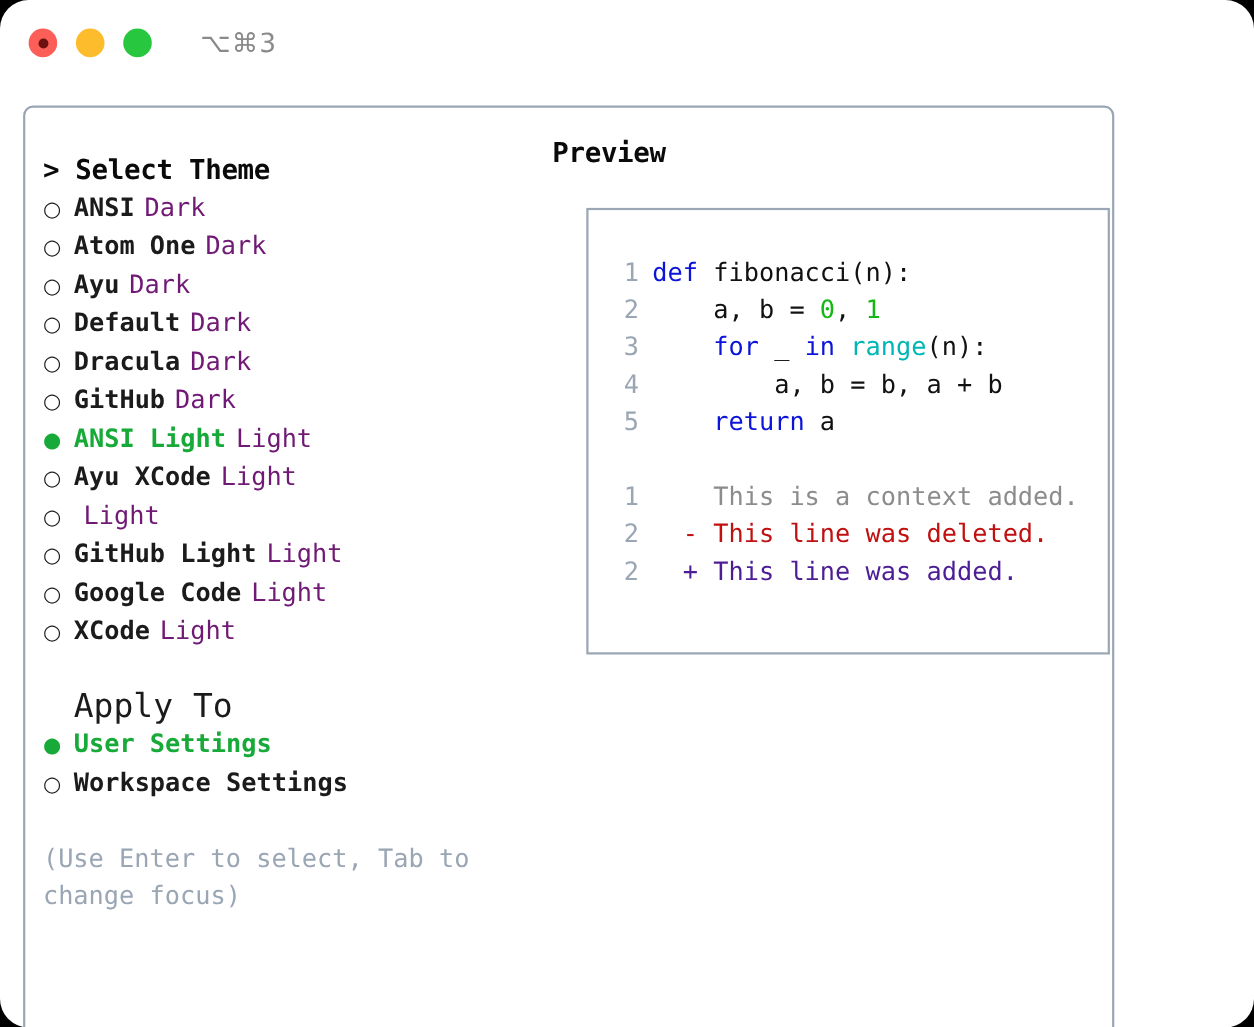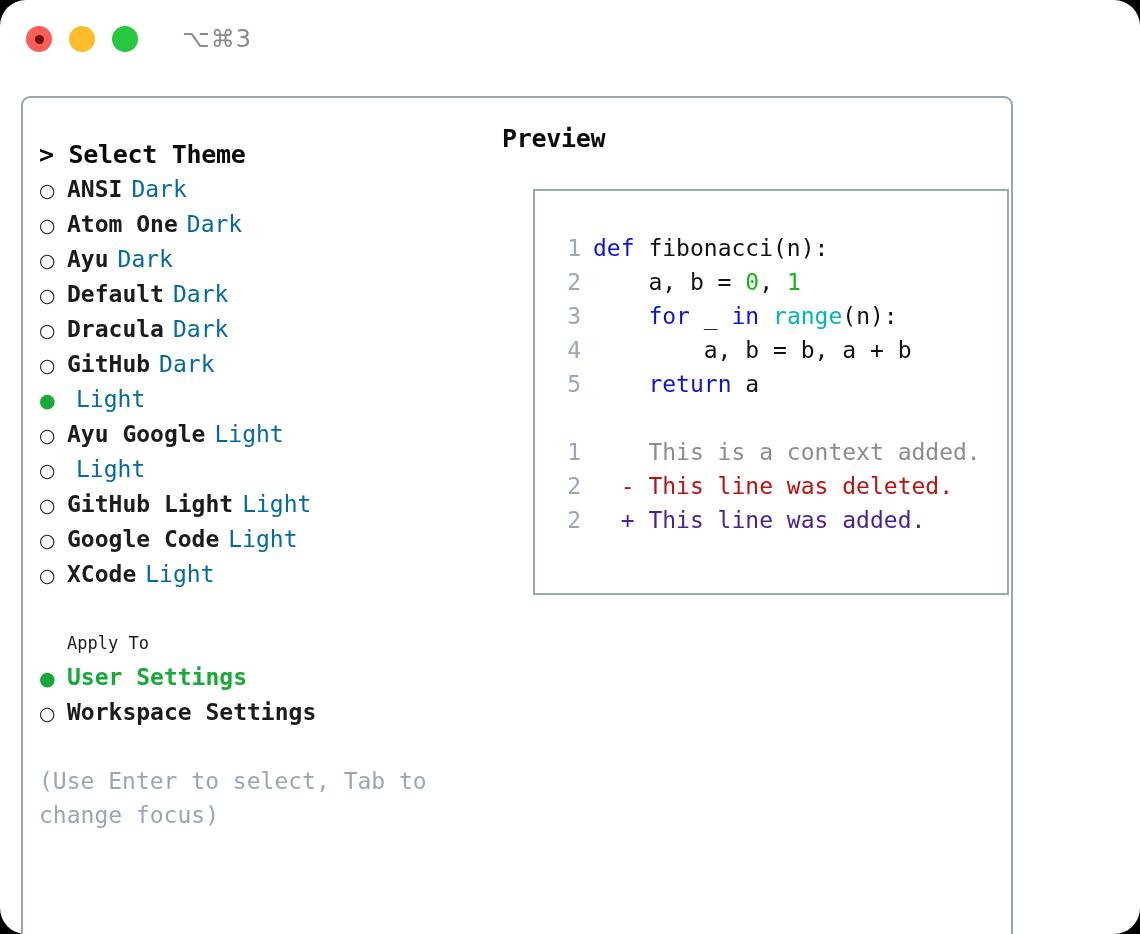--- a/index.html
+++ b/index.html
@@ -121,29 +121,29 @@
     font-size: 19px;
   }
   .opt-label {
     color: #1b1b1b;
     font-weight: bold;
   }
   .opt-row.selected .opt-label {
     color: #17aa38;
   }
   .opt-kind {
-    color: #0369a1;
+    color: #701a75;
     margin-left: 9px;
   }
 
   .spacer-sm { height: 34px; }
   .spacer-md { height: 34px; }
 
   .section-label {
-    font-size: 17px;
+    font-size: 30px;
     color: #1b1b1b;
     line-height: 34px;
     padding-left: 28px;
     white-space: pre;
   }
 
   .hint {
     font-size: 23px;
     color: #9aa6b4;
     line-height: 34px;
@@ -210,22 +210,22 @@
 
     <div id="left-pane">
       <div class="heading">&gt; Select Theme</div>
       <div id="theme-list">
           <div class="opt-row"><span class="marker">○</span><span class="opt-label">ANSI</span><span class="opt-kind">Dark</span></div>
           <div class="opt-row"><span class="marker">○</span><span class="opt-label">Atom One</span><span class="opt-kind">Dark</span></div>
           <div class="opt-row"><span class="marker">○</span><span class="opt-label">Ayu</span><span class="opt-kind">Dark</span></div>
           <div class="opt-row"><span class="marker">○</span><span class="opt-label">Default</span><span class="opt-kind">Dark</span></div>
           <div class="opt-row"><span class="marker">○</span><span class="opt-label">Dracula</span><span class="opt-kind">Dark</span></div>
           <div class="opt-row"><span class="marker">○</span><span class="opt-label">GitHub</span><span class="opt-kind">Dark</span></div>
-          <div class="opt-row selected"><span class="marker sel">●</span><span class="opt-kind">Light</span></div>
-          <div class="opt-row"><span class="marker">○</span><span class="opt-label">Ayu Google</span><span class="opt-kind">Light</span></div>
+          <div class="opt-row selected"><span class="marker sel">●</span><span class="opt-label">ANSI Light</span><span class="opt-kind">Light</span></div>
+          <div class="opt-row"><span class="marker">○</span><span class="opt-label">Ayu XCode</span><span class="opt-kind">Light</span></div>
           <div class="opt-row"><span class="marker">○</span><span class="opt-kind">Light</span></div>
           <div class="opt-row"><span class="marker">○</span><span class="opt-label">GitHub Light</span><span class="opt-kind">Light</span></div>
           <div class="opt-row"><span class="marker">○</span><span class="opt-label">Google Code</span><span class="opt-kind">Light</span></div>
           <div class="opt-row"><span class="marker">○</span><span class="opt-label">XCode</span><span class="opt-kind">Light</span></div>
         </div>
 
       <div class="spacer-md"></div>
 
       <div class="section-label">Apply To</div>
       <div id="apply-list">

